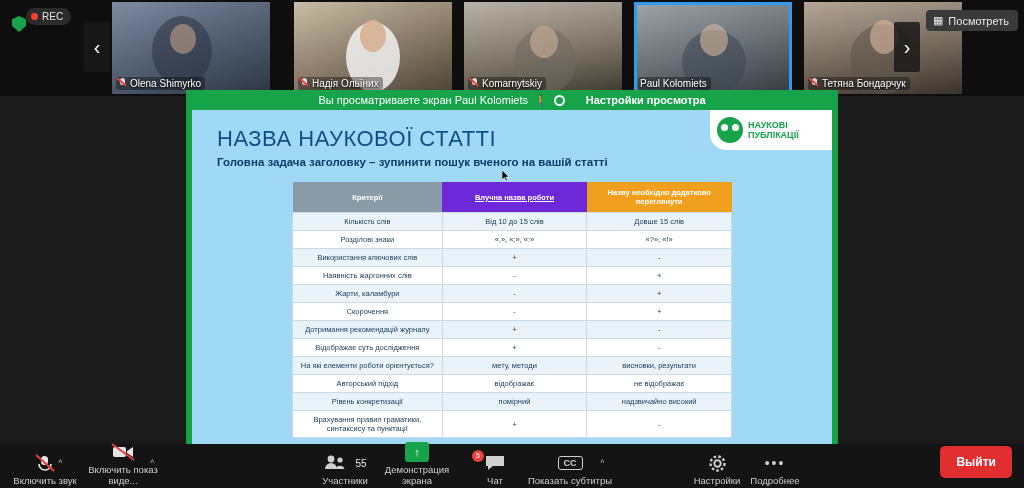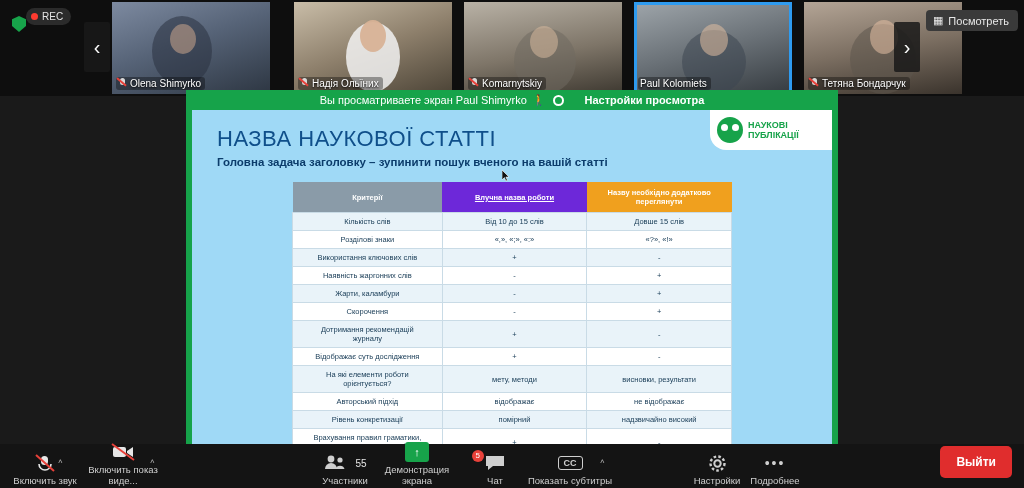--- a/index.html
+++ b/index.html
@@ -122,21 +122,21 @@
     position:absolute; left:100px; top:72px; width:440px;
     border-collapse:collapse; font-size:7.5px; color:#163a55;
   }
   .slide th {
     color:#fff; font-weight:bold; font-size:7.5px; padding:6px 3px; text-align:center;
     line-height:1.2;
   }
   .slide th.c0 { background:#8a9ba8; width:150px; }
   .slide th.c1 { background:#6d28d9; width:145px;text-decoration:underline; }
   .slide th.c2 { background:#f0a01e; width:145px; }
-  .slide td { padding:4px 20px; text-align:center; border:1px solid #c9dbe6; }
+  .slide td { padding:4px 4px; text-align:center; border:1px solid #c9dbe6; }
   .slide td.lbl { text-align:center; }
   .slide tbody tr:nth-child(odd) td { background:#e9f3f9; }
   .slide tbody tr:nth-child(even) td { background:#ffffff; }
   .cursor {
     position:absolute; left:310px; top:60px; width:8px; height:12px;
   }
 
   
   .toolbar {
     position:absolute; left:0; bottom:0; width:1024px; height:44px;
@@ -235,21 +235,21 @@
 
   <div class="watch-btn">
     <span>▦</span>
     <span>Посмотреть</span>
   </div>
 </div>
 
 <div class="share-area"></div>
 
 <div class="share-banner">
-  <span>Вы просматриваете экран Paul Shimyrko</span>
+  <span>Вы просматриваете экран Paul Kolomiets</span>
   <span>🚶</span>
   <span class="settings">
     <span class="gear-mini"></span>
     <span>Настройки просмотра</span>
   </span>
 </div>
 
 <div class="slide">
   <div class="slide-logo">
     <div class="owl"></div>

